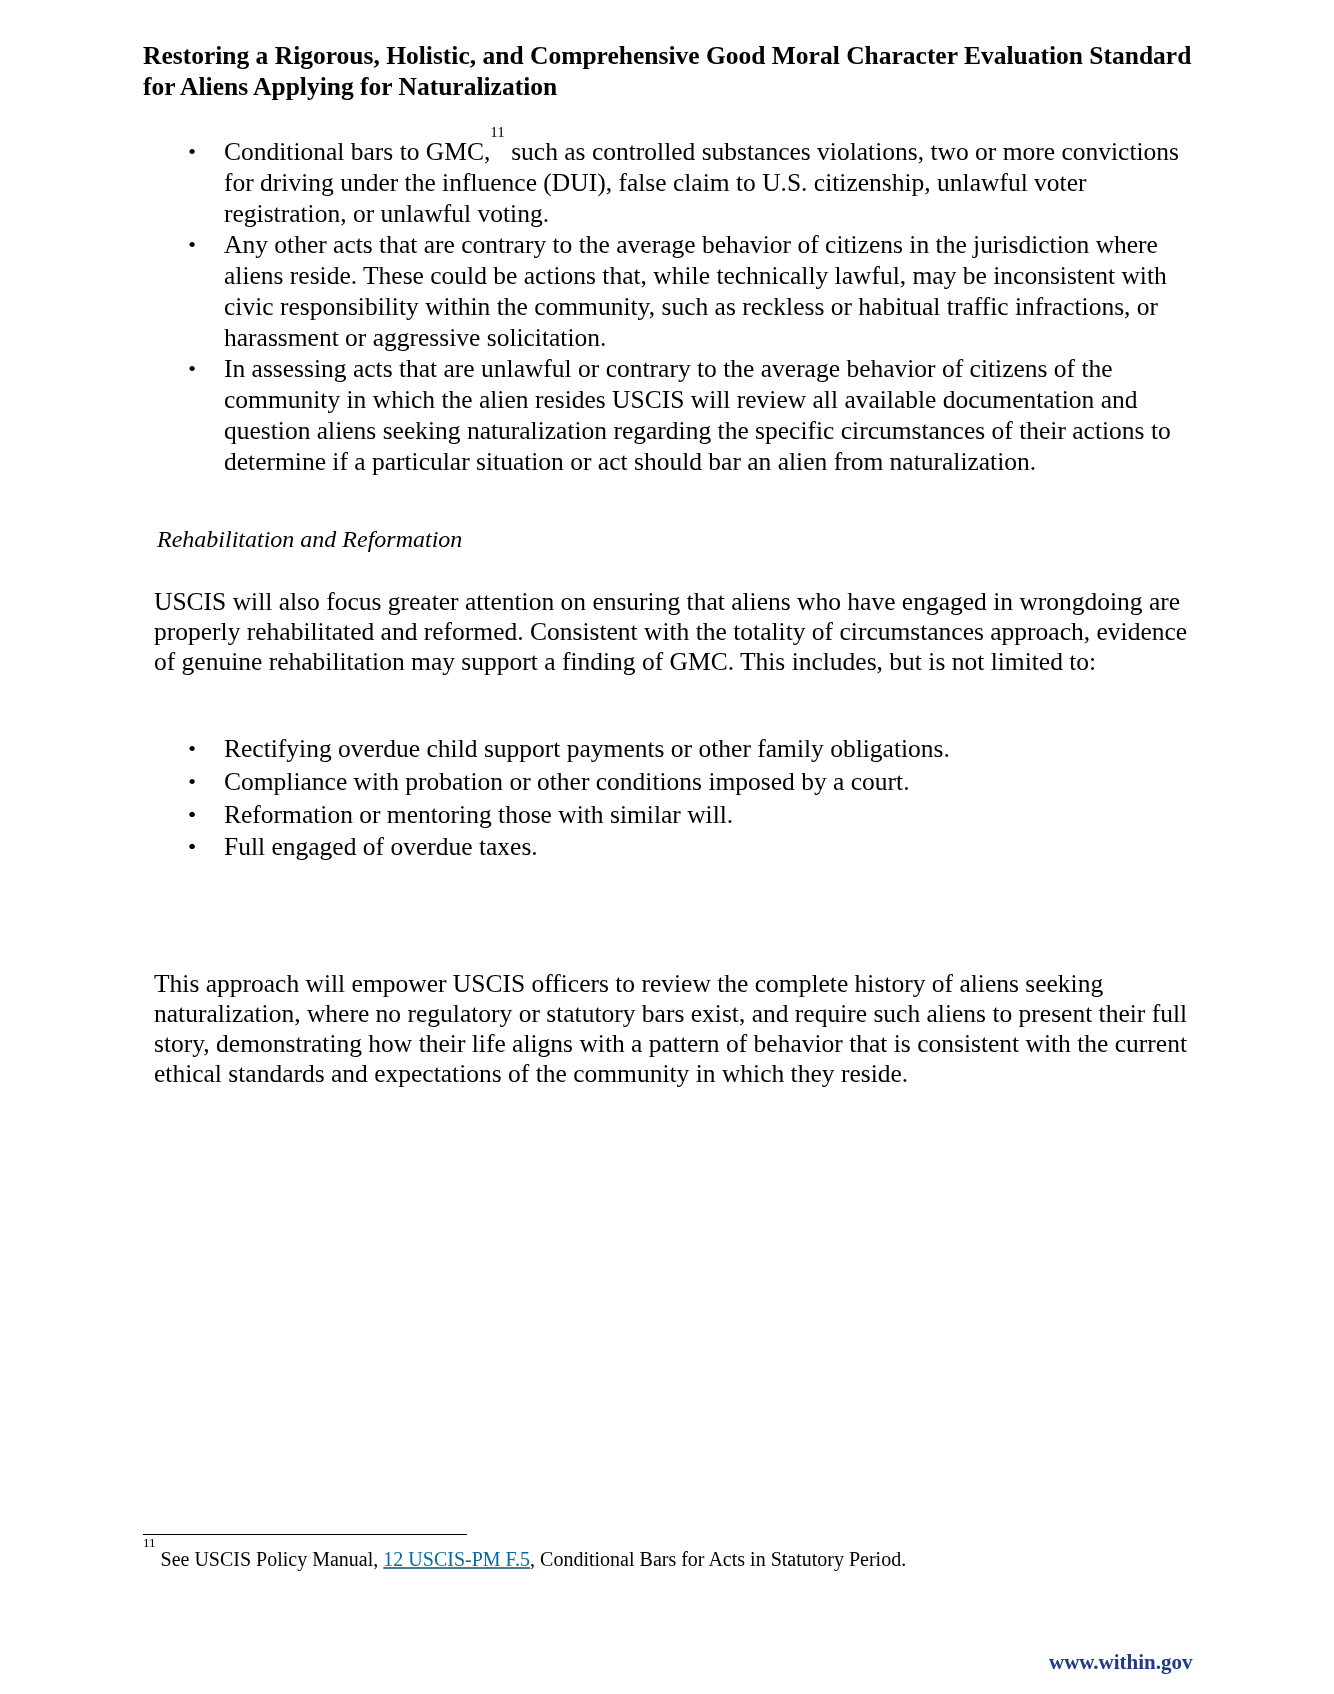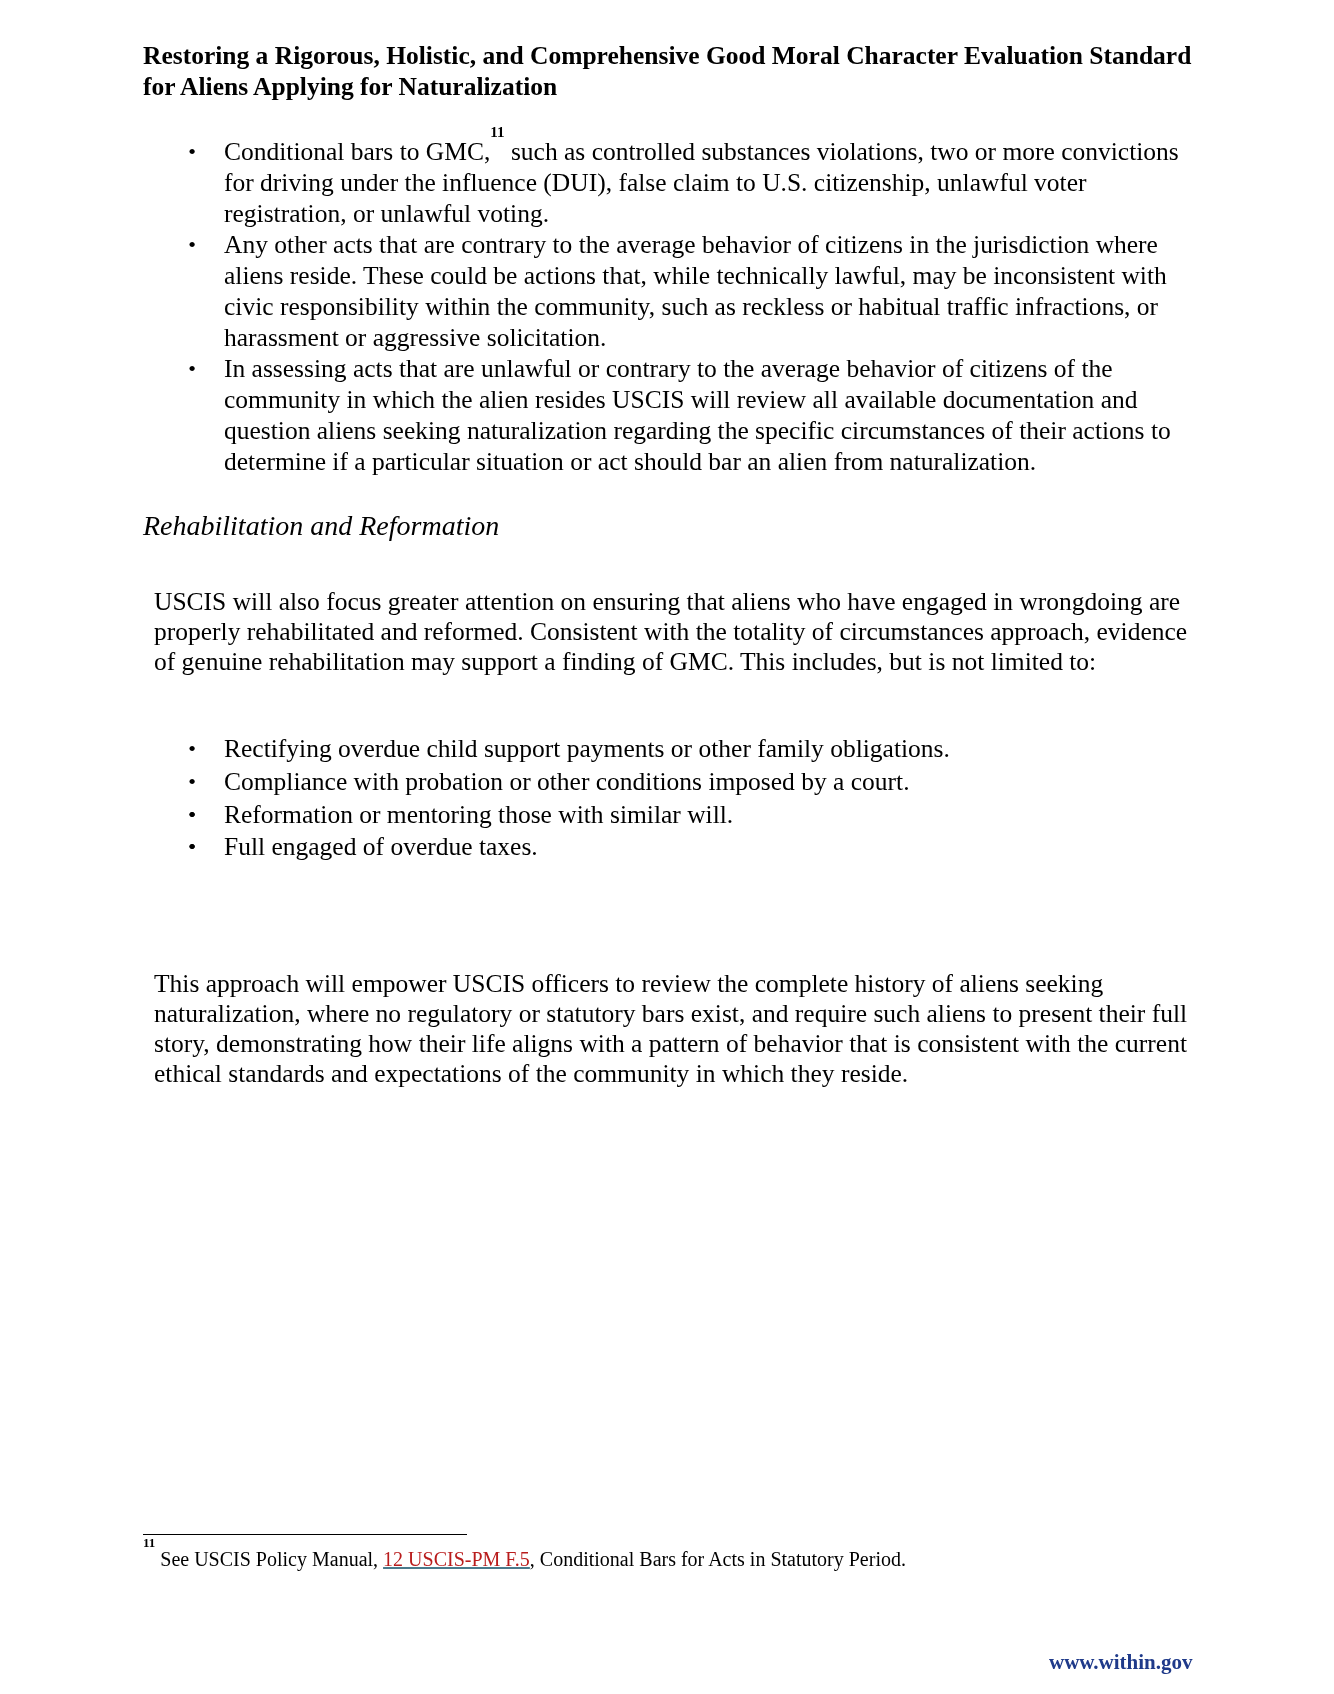--- a/index.html
+++ b/index.html
@@ -18,41 +18,41 @@
     font-size: 25.5px; line-height: 31px;
   }
   .list li .bullet {
     position: absolute; left: 170px; top: 0; width: 20px; text-align: center;
     font-size: 22px;
   }
   .list1 { top: 136px; }
   .list2 { top: 733px; }
   .list2 li { line-height: 32.8px; }
   .list2 li .bullet { line-height: 32.8px; }
-  sup { font-size: 15px; vertical-align: top; position: relative; top: -4px; line-height: 0; font-weight: bold; }
+  sup { font-size: 15px; vertical-align: top; position: relative; top: -4px; line-height: 0; }
   .subhead {
-    position: absolute; left: 131px; top: 510px; margin: 0;
-    font-style: italic; font-size: 28px; line-height: 31px; font-weight: normal;
+    position: absolute; left: 131px; top: 510px; margin: 14px;
+    font-style: italic; font-size: 24px; line-height: 31px; font-weight: normal;
   }
   .para {
     position: absolute; left: 131px; width: 1060px; margin: 11px;
     font-size: 25.5px; line-height: 30px;
   }
   .para1 { top: 576px; }
   .para2 { top: 958px; }
   .fn-rule {
     position: absolute; left: 131px; top: 1534px; width: 324px; height: 0;
     border-top: 1.5px solid #000;
   }
   .footnote {
     position: absolute; left: 131px; top: 1546px; margin: 0;
     font-size: 20px; line-height: 26px;
   }
   .footnote sup { font-size: 13px; top: -3px; }
-  .footnote a { color: #b91c1c; text-decoration: underline; text-decoration-color: #4a7a8c; }
+  .footnote a { color: #0369a1; text-decoration: underline; text-decoration-color: #4a7a8c; }
   .site {
     position: absolute; left: 1037px; top: 1650px;
     font-weight: bold; font-size: 21px; color: #1f3a8a; margin: 0;
   }
 </style>
 </head>
 <body>
 
 <div class="page">
 

